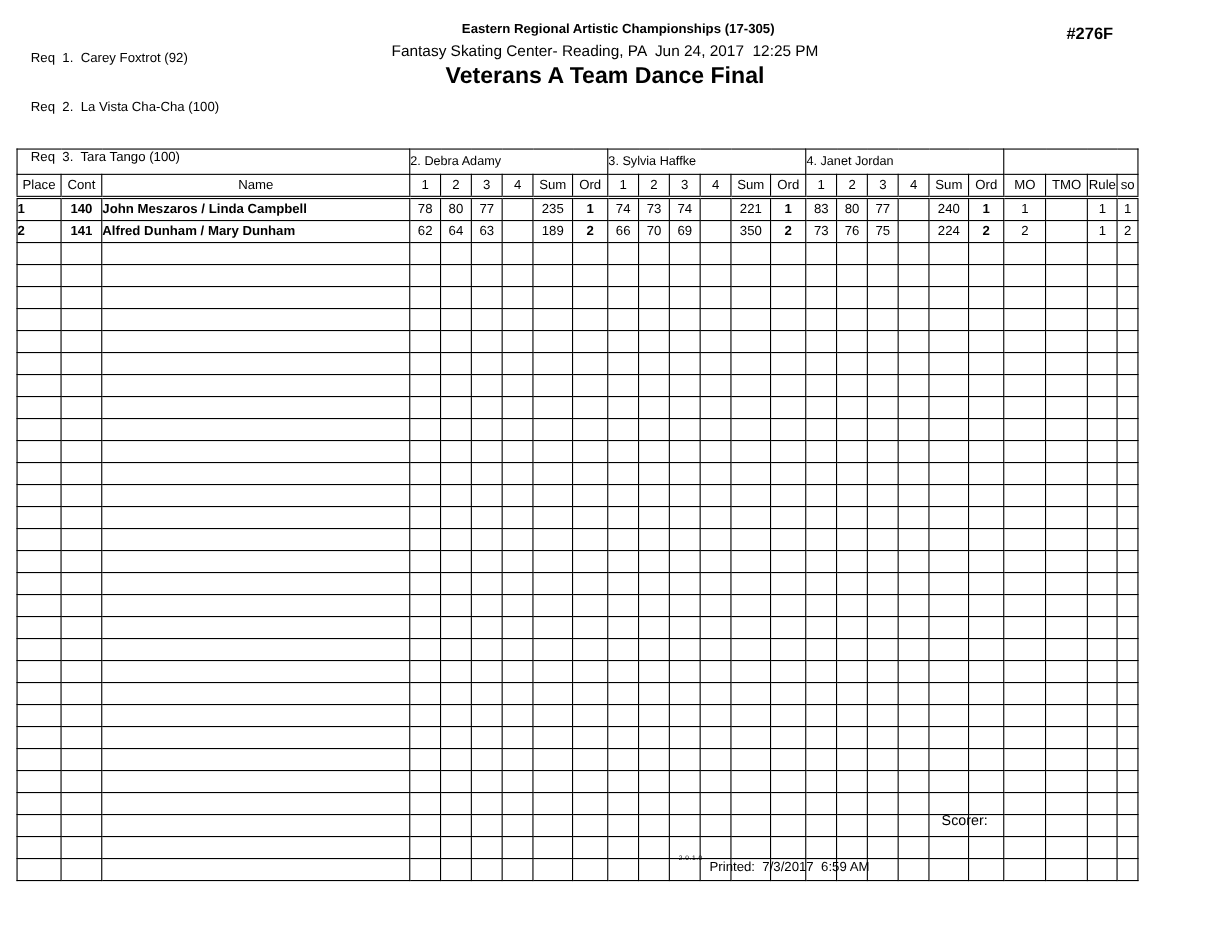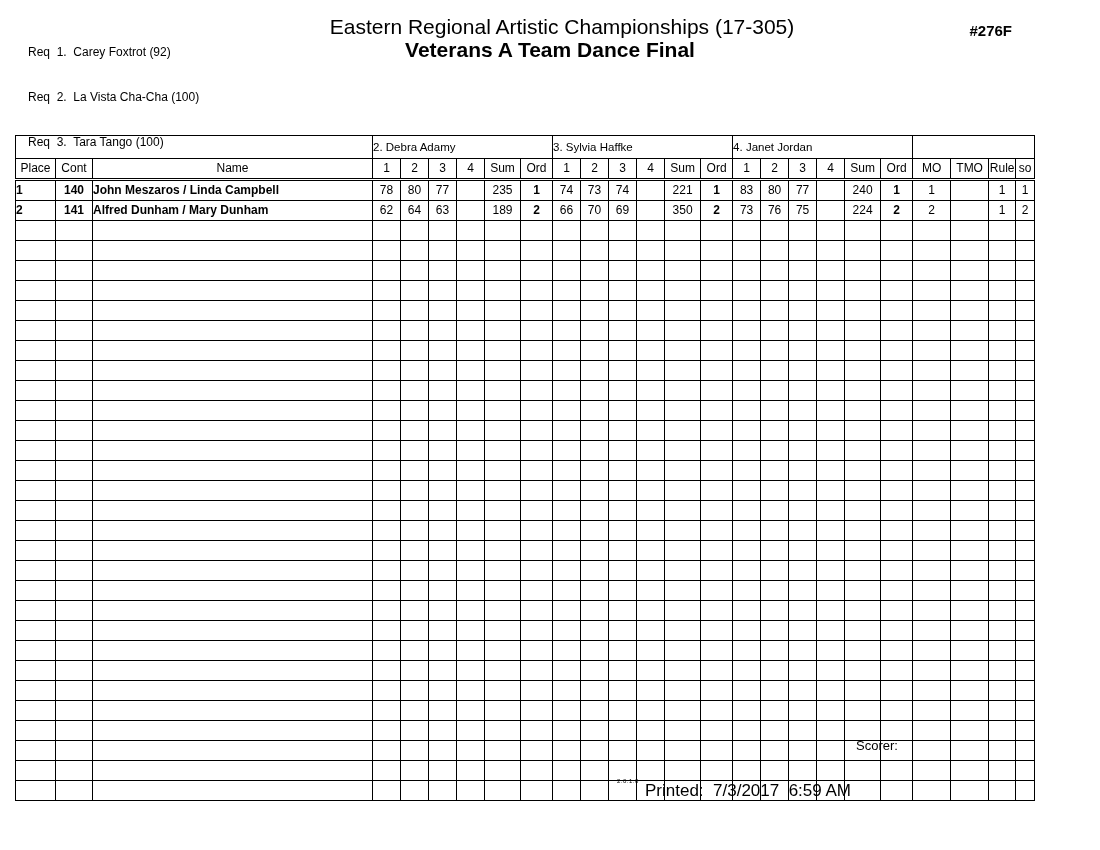--- a/index.html
+++ b/index.html
@@ -10,21 +10,21 @@
     overflow:hidden;
   }
   .req-block {
     position:absolute; left:28px; top:15px;
     font-size:12px; line-height:15px; white-space:pre;
   }
   .title-block {
     position:absolute; left:0; top:16px; width:1100px;
     text-align:center;
   }
-  .t1 { font-size:21px; font-weight:normal; line-height:21px; white-space:pre;margin-left:24px; }
+  .t1 { font-size:12px; font-weight:bold; line-height:21px; white-space:pre;margin-left:24px; }
   .t2 { font-size:14px; line-height:19px; white-space:pre; }
   .t3 { font-size:21px; font-weight:bold; line-height:26px; white-space:pre; }
   .t4 { font-size:15.5px; line-height:22px; white-space:pre; }
   .event-number {
     position:absolute; right:88px; top:22px;
     font-size:15px; font-weight:bold;
   }
   table.score {
     position:absolute; left:15px; top:135px;
     border-collapse:collapse; table-layout:fixed;
@@ -45,37 +45,38 @@
   td.c { text-align:center; }
   td.r { text-align:center; padding-right:3px; }
   td.b { font-weight:bold; }
   td.pl8 { text-align:left; padding-left:8px; }
   td.pl10 { text-align:left; padding-left:10px; }
   td.name-cell { font-size:12.5px; }
   .version {
     position:absolute; left:617px; top:778px; font-size:6px; letter-spacing:0.5px;
   }
   .printed {
-    position:absolute; left:645px; top:781px; font-size:17px; white-space:pre;
+    position:absolute; left:645px; top:781px; font-size:12px; white-space:pre;
   }
   .scorer {
     position:absolute; left:856px; top:738px; font-size:13px;
   }
 </style>
 </head>
 <body>
 
 <div class="req-block">
   <div>Req  1.  Carey Foxtrot (92)</div>
   <div>Req  2.  La Vista Cha-Cha (100)</div>
   <div>Req  3.  Tara Tango (100)</div>
 </div>
 
 <div class="title-block">
   <div class="t1">Eastern Regional Artistic Championships (17-305)</div>
+  <div class="t2">Fantasy Skating Center- Reading, PA  Jun 24, 2017  12:25 PM</div>
   <div class="t3">Veterans A Team Dance Final</div>
 </div>
 
 <div class="event-number">#276F</div>
 
 <table class="score">
   <colgroup>
       <col style="width: 40px;">
       <col style="width: 37px;">
       <col style="width: 280px;">

